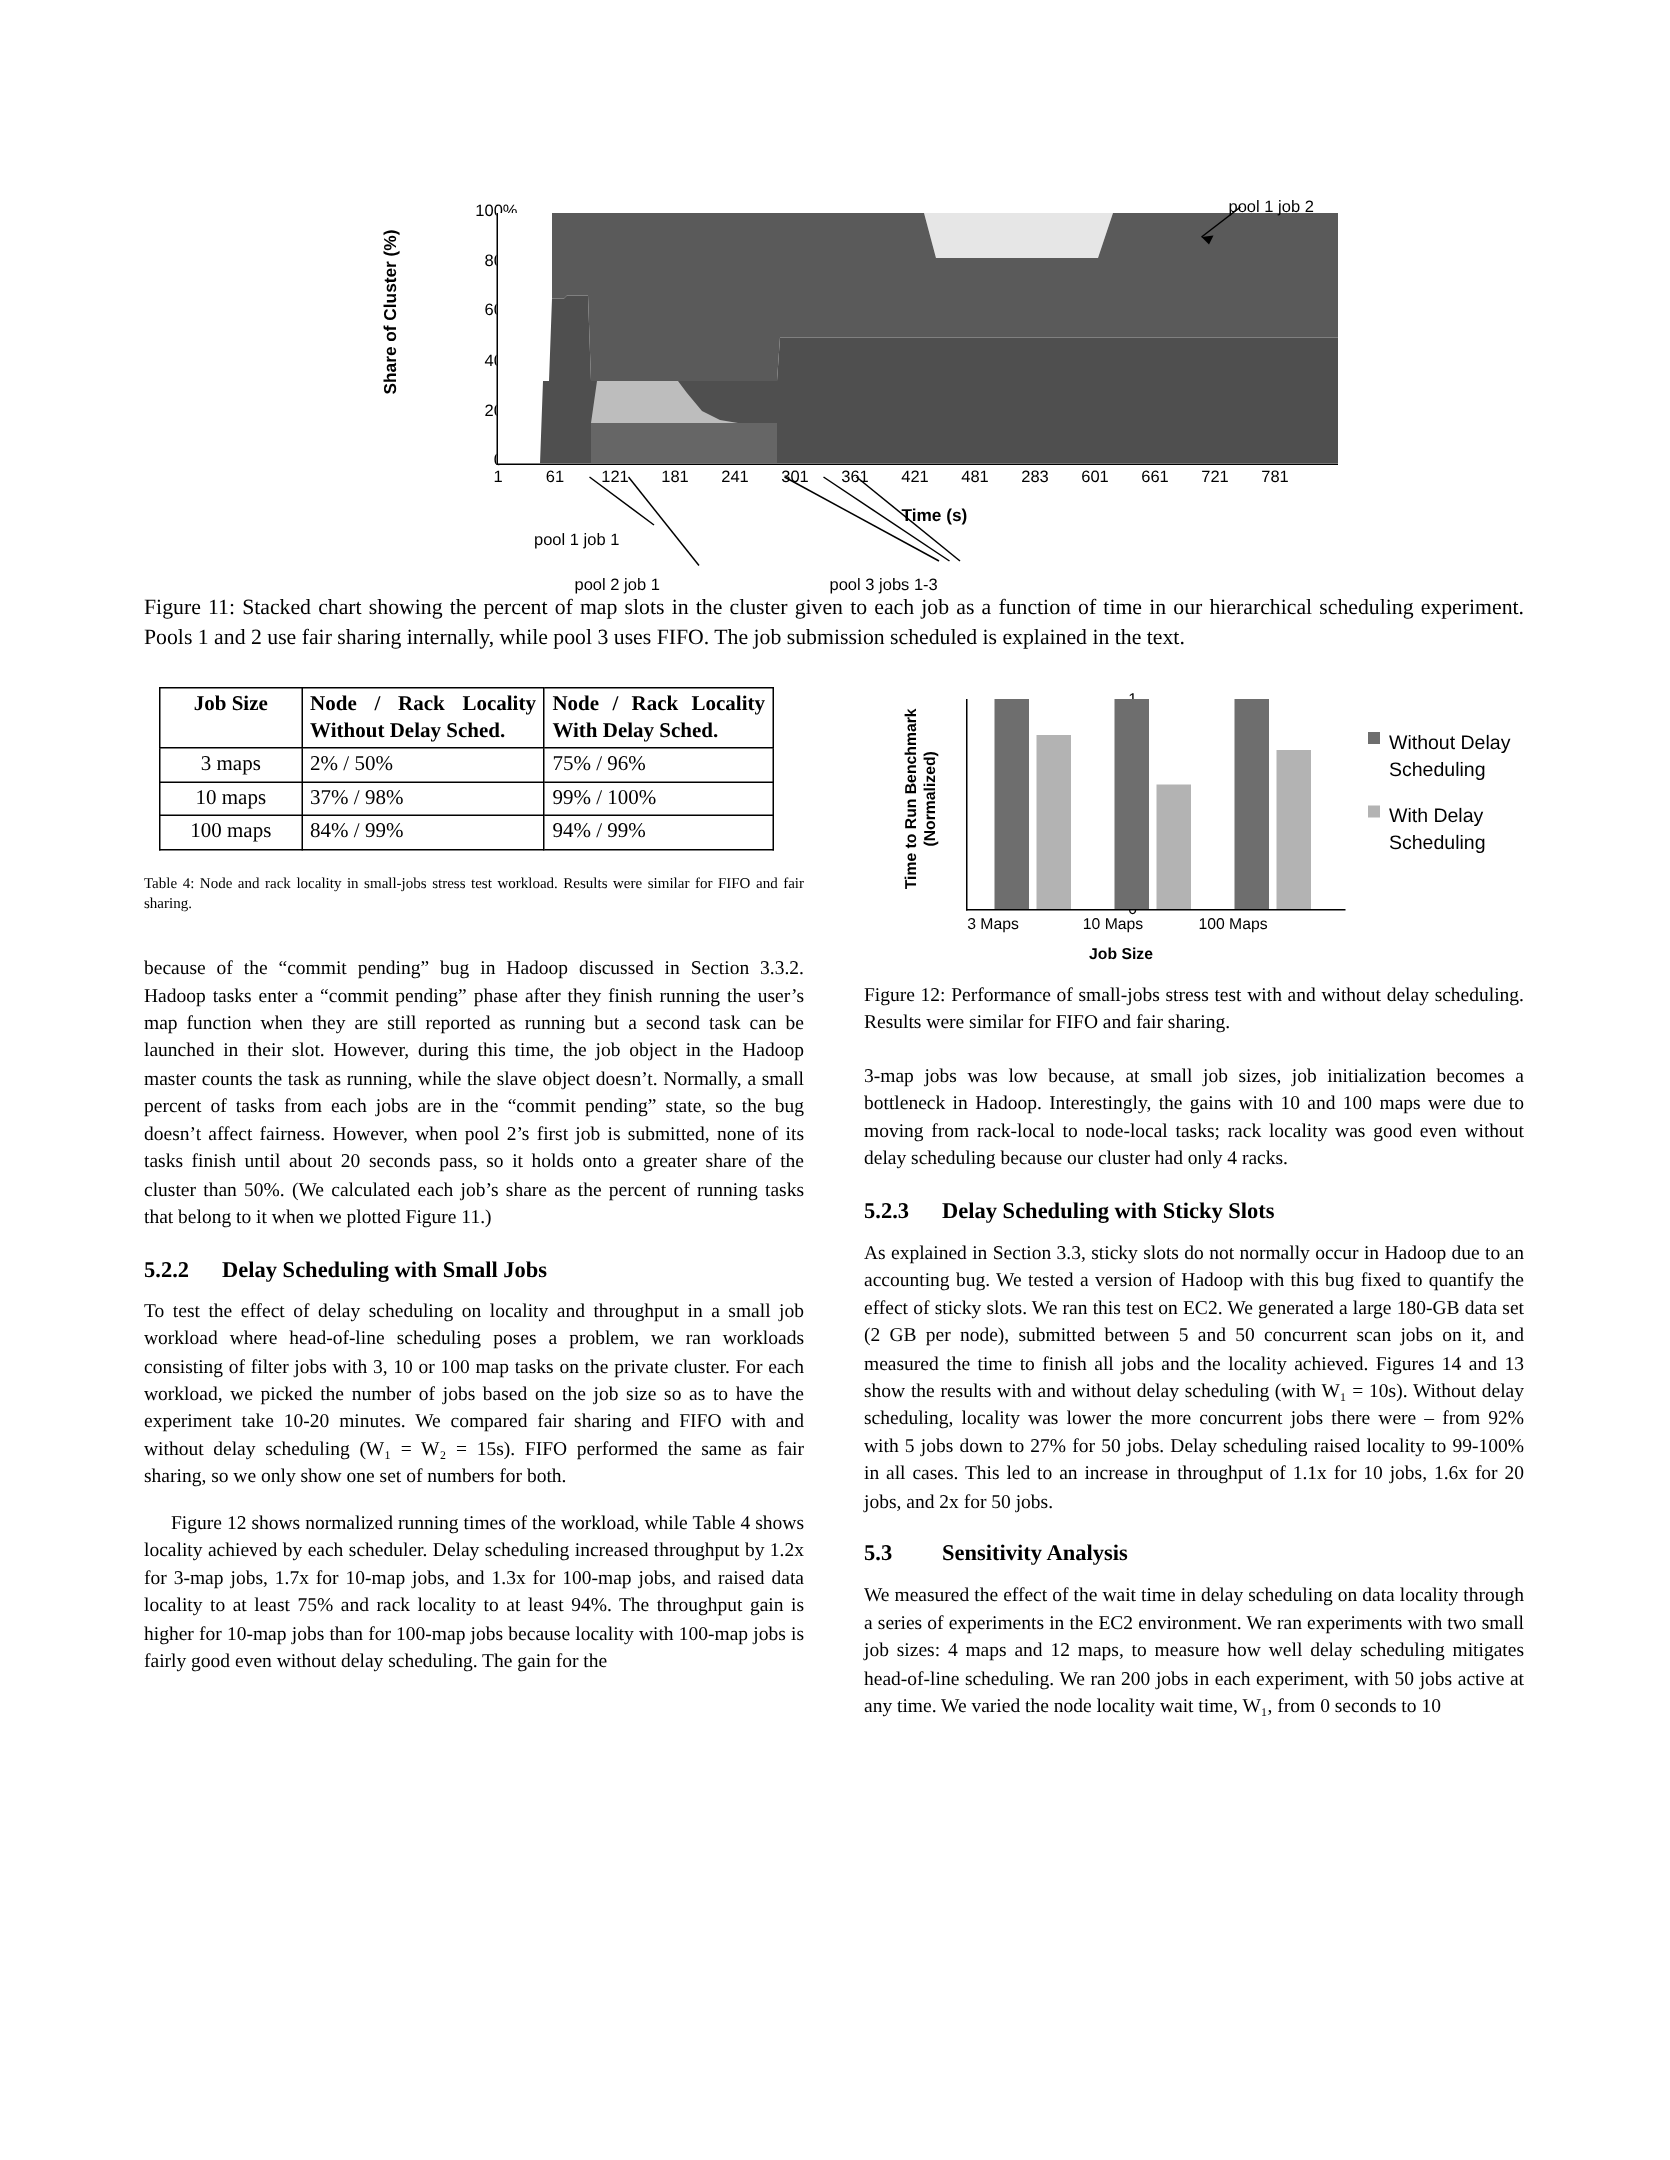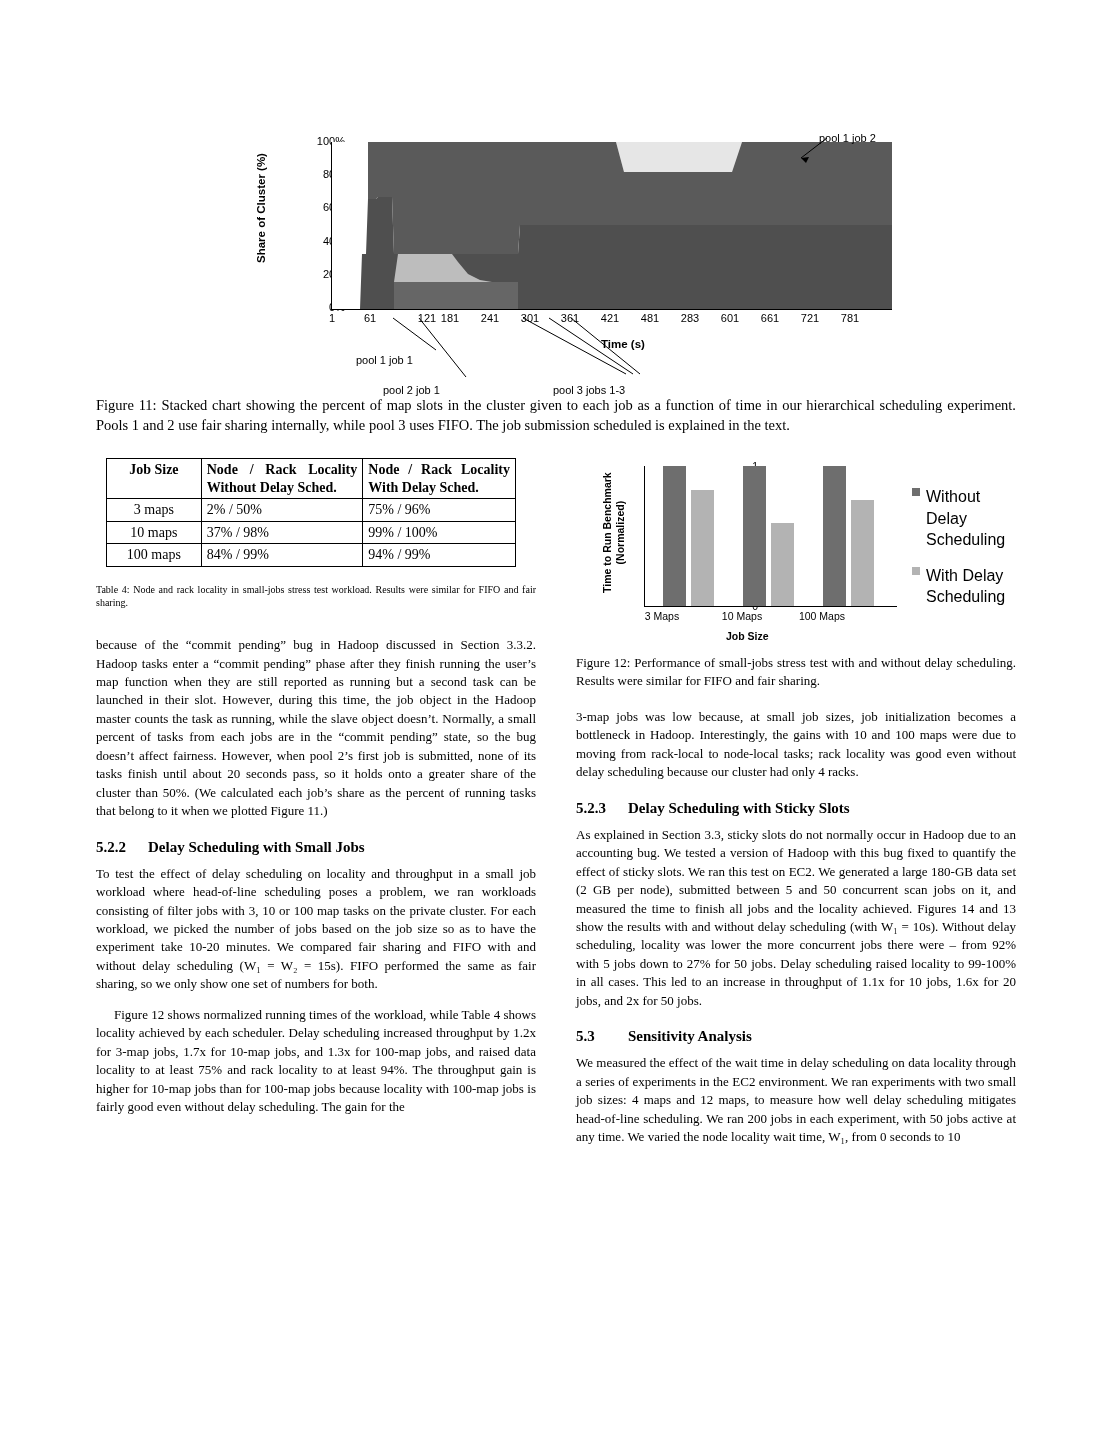--- a/index.html
+++ b/index.html
@@ -225,21 +225,21 @@
     left: 150px;
     top: 172px;
     font-size: 10.5px;
     font-weight: bold;
     font-family: "Liberation Sans", sans-serif;
   }
   .f12-legend {
     position: absolute;
     left: 336px;
     top: 28px;
-    font-size: 16px;
+    font-size: 13px;
     font-family: "Liberation Sans", sans-serif;
     line-height: 1.35;
   }
   .f12-legend .item { margin-bottom: 14px; position: relative; padding-left: 14px; }
   .f12-legend .swatch {
     position: absolute;
     left: 0; top: 2px;
     width: 8px; height: 8px;
   }
   .f12-cap {
@@ -277,21 +277,21 @@
           <path d="M272,0 L272,0 L284,0 L292,30 L400,30 L410,0 L560,0 L560,0 Z" fill="#e6e6e6"></path>
 
           <path d="M0,167 L0,167 Z" fill="none"></path>
 
           <path d="M36,57 L36,0 L272,0 L284,0 L292,30 L400,30 L410,0 L560,0 L560,83 L188,83 L186,112 L66,112 L62,112 L60,55 L46,55 L44,57 Z" fill="#5a5a5a"></path>
         </svg>
       </div>
 
       <div class="xtick" style="left:46px;">1</div>
       <div class="xtick" style="left:84px;">61</div>
-      <div class="xtick" style="left:141px;">121</div>
+      <div class="xtick" style="left:124px;">121</div>
       <div class="xtick" style="left:164px;">181</div>
       <div class="xtick" style="left:204px;">241</div>
       <div class="xtick" style="left:244px;">301</div>
       <div class="xtick" style="left:284px;">361</div>
       <div class="xtick" style="left:324px;">421</div>
       <div class="xtick" style="left:364px;">481</div>
       <div class="xtick" style="left:404px;">283</div>
       <div class="xtick" style="left:444px;">601</div>
       <div class="xtick" style="left:484px;">661</div>
       <div class="xtick" style="left:524px;">721</div>

